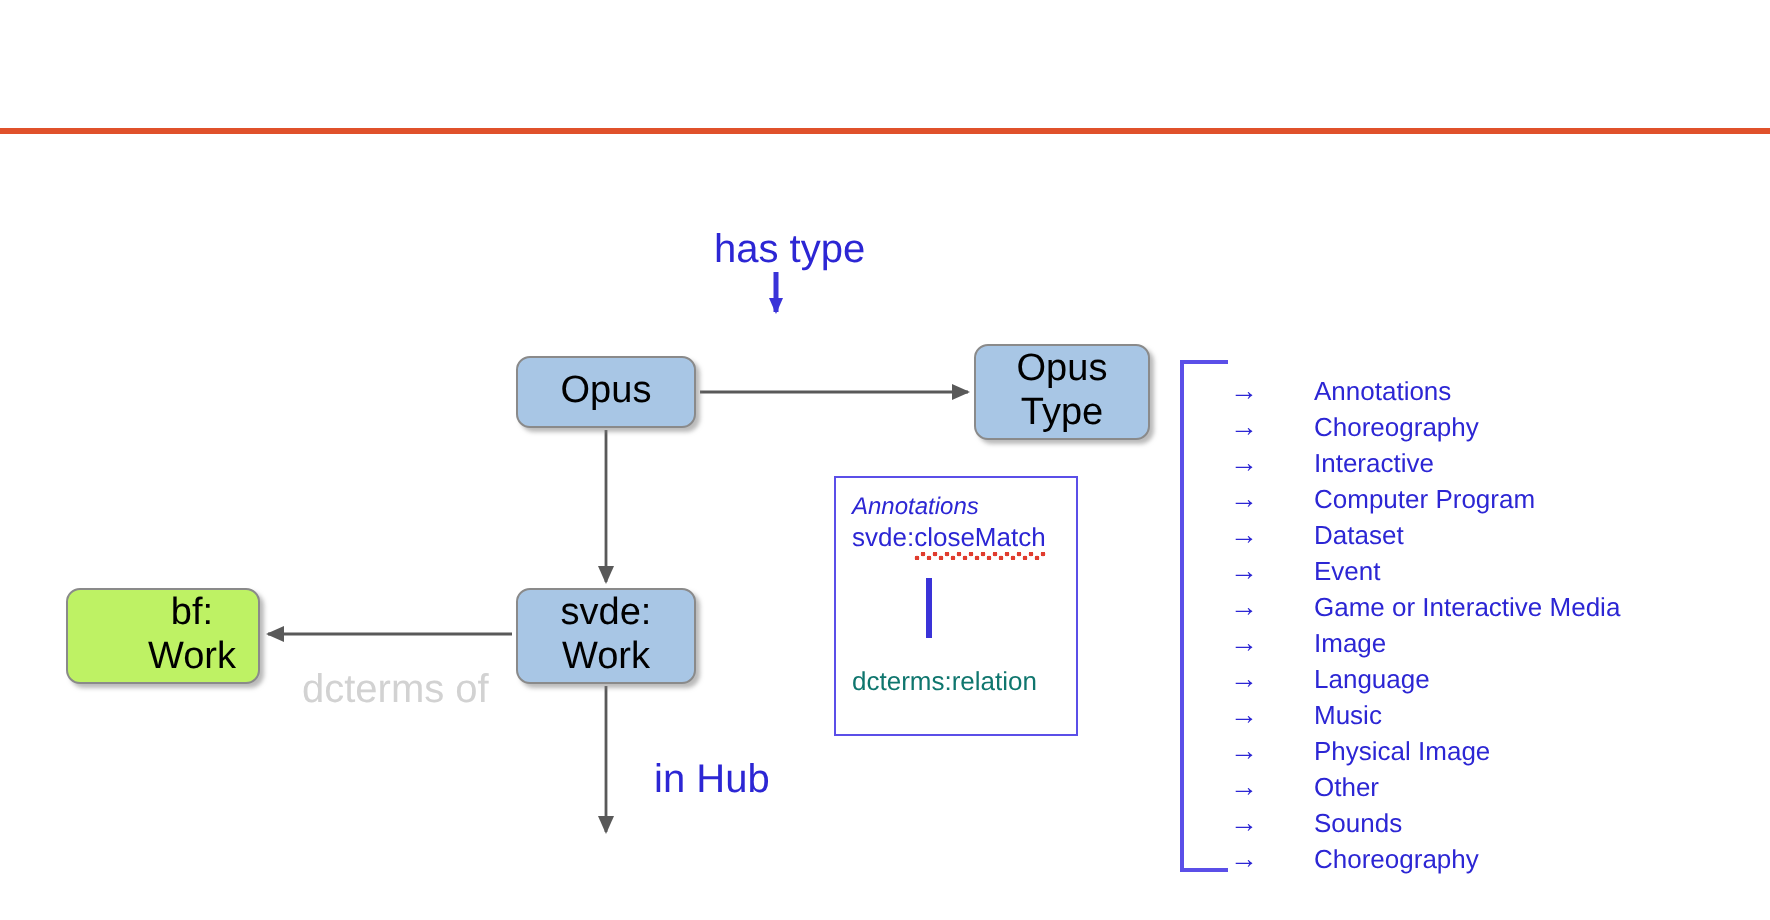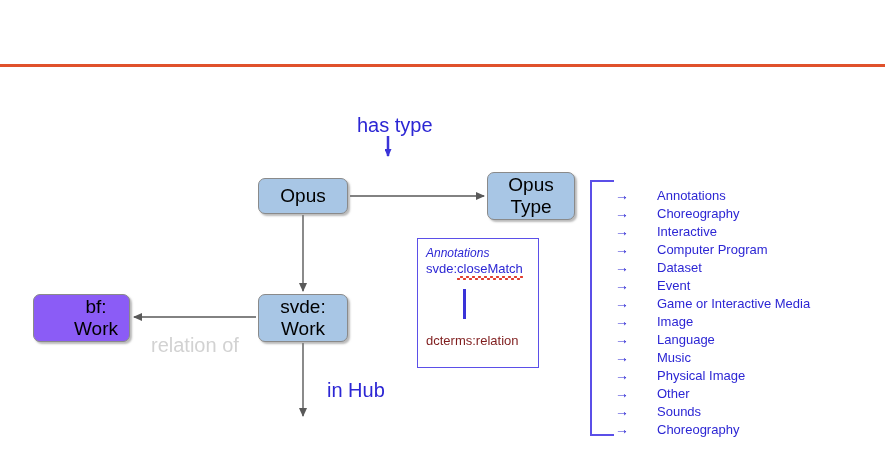--- a/index.html
+++ b/index.html
@@ -58,21 +58,21 @@
     align-items: center;
     justify-content: center;
     text-align: center;
     font-family: "Liberation Sans", sans-serif;
     font-size: 19px;
     line-height: 22px;
     color: #000000;
     box-shadow: 2px 2px 2px rgba(130,130,130,0.55);
   }
   .node.blue  { background: #A8C6E5; }
-  .node.grey  { background: #8b5cf6; padding-left: 29px; }
+  .node.grey  { background: #bef264; padding-left: 29px; }
 
   #node-opus       { left: 258px; top: 178px; width: 90px;  height: 36px; }
   #node-opus-type  { left: 487px; top: 172px; width: 88px;  height: 48px; }
   #node-bf-work    { left: 33px;  top: 294px; width: 97px;  height: 48px; }
   #node-svde-work  { left: 258px; top: 294px; width: 90px;  height: 48px; }
   #node-bf-hub     { left: 258px; top: 419px; width: 90px;  height: 36px; }
 
   
   .rel-label {
     position: absolute;
@@ -147,21 +147,21 @@
     width: 3px;
     height: 30px;
     background: #3A33D8;
   }
   #annotation-dcterms-relation {
     position: absolute;
     left: 8px;
     top: 94px;
     font-size: 13px;
     line-height: 16px;
-    color: #7f1d1d;
+    color: #0f766e;
     white-space: nowrap;
   }
 
   
   #type-list {
     position: absolute;
     left: 615px;
     top: 186px;
     width: 250px;
   }
@@ -244,21 +244,21 @@
 
   <div class="node blue" id="node-svde-work">
     <span>
       <span>svde:</span><br>
       <span>Work</span>
     </span>
   </div>
 
 
   <div class="rel-label" id="label-has-type">has type</div>
-  <div class="rel-label faint" id="label-subclass-of">relation of</div>
+  <div class="rel-label faint" id="label-subclass-of">dcterms of</div>
   <div class="rel-label" id="label-in-hub">in Hub</div>
 
   <div id="annotations-panel">
     <div id="annotations-heading">Annotations</div>
     <div id="annotation-close-match"><span>svde:</span><span class="squiggle">closeMatch</span></div>
     <div id="annotation-divider"></div>
     <div id="annotation-dcterms-relation">dcterms:relation</div>
   </div>
 
   <div id="type-bracket"></div>

